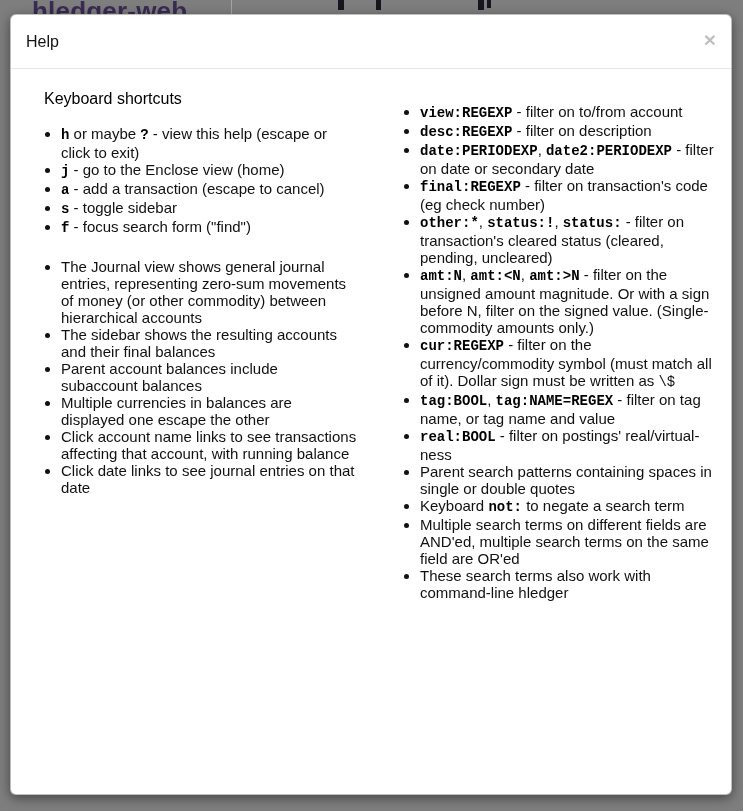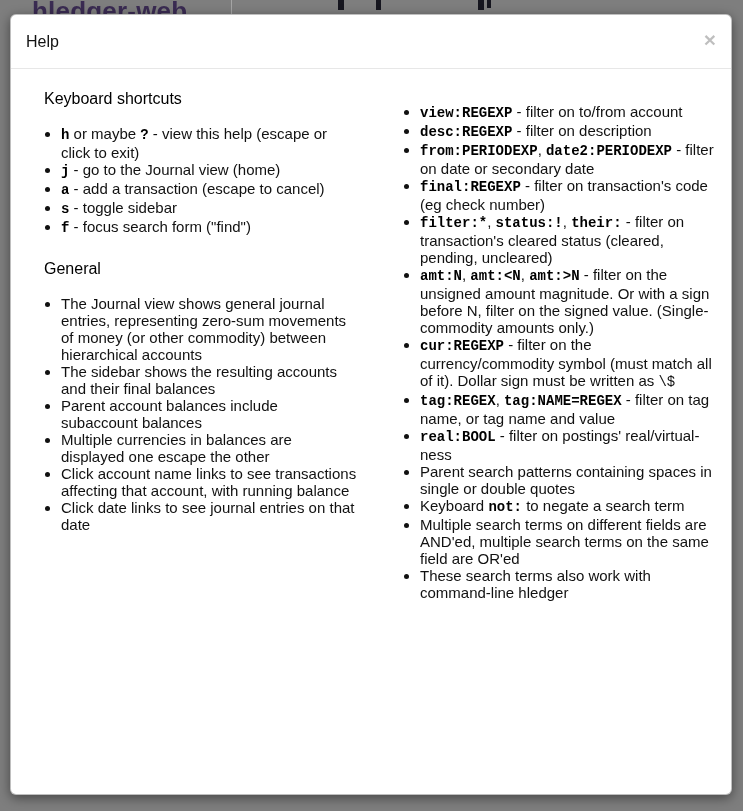--- a/index.html
+++ b/index.html
@@ -113,49 +113,48 @@
   <div class="modal-header">
     <div class="modal-title">Help</div>
     <button class="close-btn">×</button>
   </div>
   <div class="modal-body">
     <div class="col">
         <div class="section">
           <div class="section-heading">Keyboard shortcuts</div>
           <ul>
             <li><span class="code">h</span><span> or maybe </span><span class="code">?</span><span> - view this help (escape or click to exit)</span></li>
-            <li><span class="code">j</span><span> - go to the Journal view (home)</span></li>
+            <li><span class="code">j</span><span> - go to the Enclose view (home)</span></li>
             <li><span class="code">a</span><span> - add a transaction (escape to cancel)</span></li>
             <li><span class="code">s</span><span> - toggle sidebar</span></li>
             <li><span class="code">f</span><span> - focus search form ("find")</span></li>
           </ul>
         </div>
         <div class="section">
-          <div class="section-heading">General</div>
           <ul>
             <li><span>The Journal view shows general journal entries, representing zero-sum movements of money (or other commodity) between hierarchical accounts</span></li>
             <li><span>The sidebar shows the resulting accounts and their final balances</span></li>
             <li><span>Parent account balances include subaccount balances</span></li>
             <li><span>Multiple currencies in balances are displayed one escape the other</span></li>
             <li><span>Click account name links to see transactions affecting that account, with running balance</span></li>
             <li><span>Click date links to see journal entries on that date</span></li>
           </ul>
         </div>
       </div>
     <div class="col">
         <div class="section">
           <ul>
             <li><span class="code">view:REGEXP</span><span> - filter on to/from account</span></li>
             <li><span class="code">desc:REGEXP</span><span> - filter on description</span></li>
-            <li><span class="code">from:PERIODEXP</span><span>, </span><span class="code">date2:PERIODEXP</span><span> - filter on date or secondary date</span></li>
+            <li><span class="code">date:PERIODEXP</span><span>, </span><span class="code">date2:PERIODEXP</span><span> - filter on date or secondary date</span></li>
             <li><span class="code">final:REGEXP</span><span> - filter on transaction's code (eg check number)</span></li>
-            <li><span class="code">filter:*</span><span>, </span><span class="code">status:!</span><span>, </span><span class="code">their:</span><span> - filter on transaction's cleared status (cleared, pending, uncleared)</span></li>
+            <li><span class="code">other:*</span><span>, </span><span class="code">status:!</span><span>, </span><span class="code">status:</span><span> - filter on transaction's cleared status (cleared, pending, uncleared)</span></li>
             <li><span class="code">amt:N</span><span>, </span><span class="code">amt:&lt;N</span><span>, </span><span class="code">amt:&gt;N</span><span> - filter on the unsigned amount magnitude. Or with a sign before N, filter on the signed value. (Single-commodity amounts only.)</span></li>
             <li><span class="code">cur:REGEXP</span><span> - filter on the currency/commodity symbol (must match all of it). Dollar sign must be written as </span><span class="tt">\$</span></li>
-            <li><span class="code">tag:REGEX</span><span>, </span><span class="code">tag:NAME=REGEX</span><span> - filter on tag name, or tag name and value</span></li>
+            <li><span class="code">tag:BOOL</span><span>, </span><span class="code">tag:NAME=REGEX</span><span> - filter on tag name, or tag name and value</span></li>
             <li><span class="code">real:BOOL</span><span> - filter on postings' real/virtual-ness</span></li>
             <li><span>Parent search patterns containing spaces in single or double quotes</span></li>
             <li><span>Keyboard </span><span class="code">not:</span><span> to negate a search term</span></li>
             <li><span>Multiple search terms on different fields are AND'ed, multiple search terms on the same field are OR'ed</span></li>
             <li><span>These search terms also work with command-line hledger</span></li>
           </ul>
         </div>
       </div>
   </div>
 </div>

